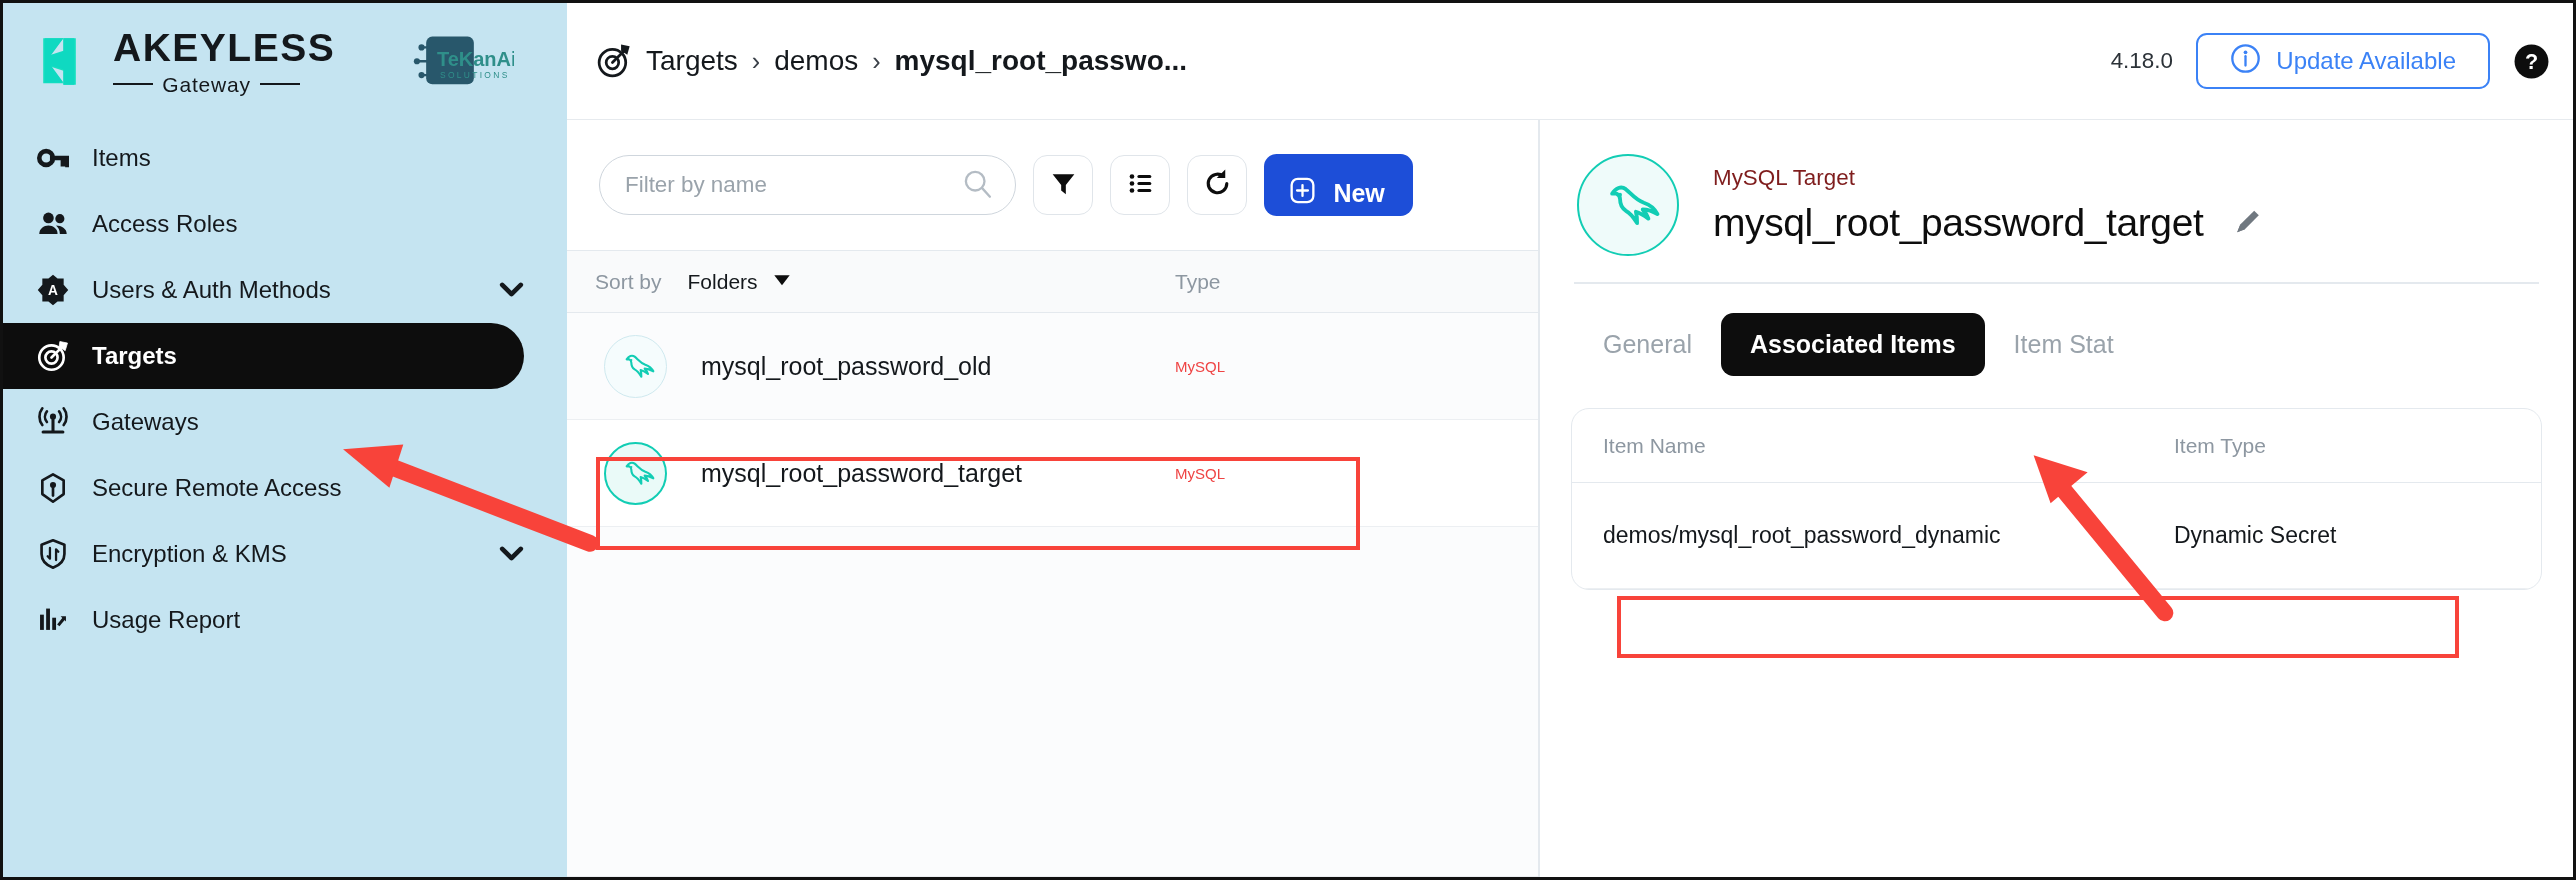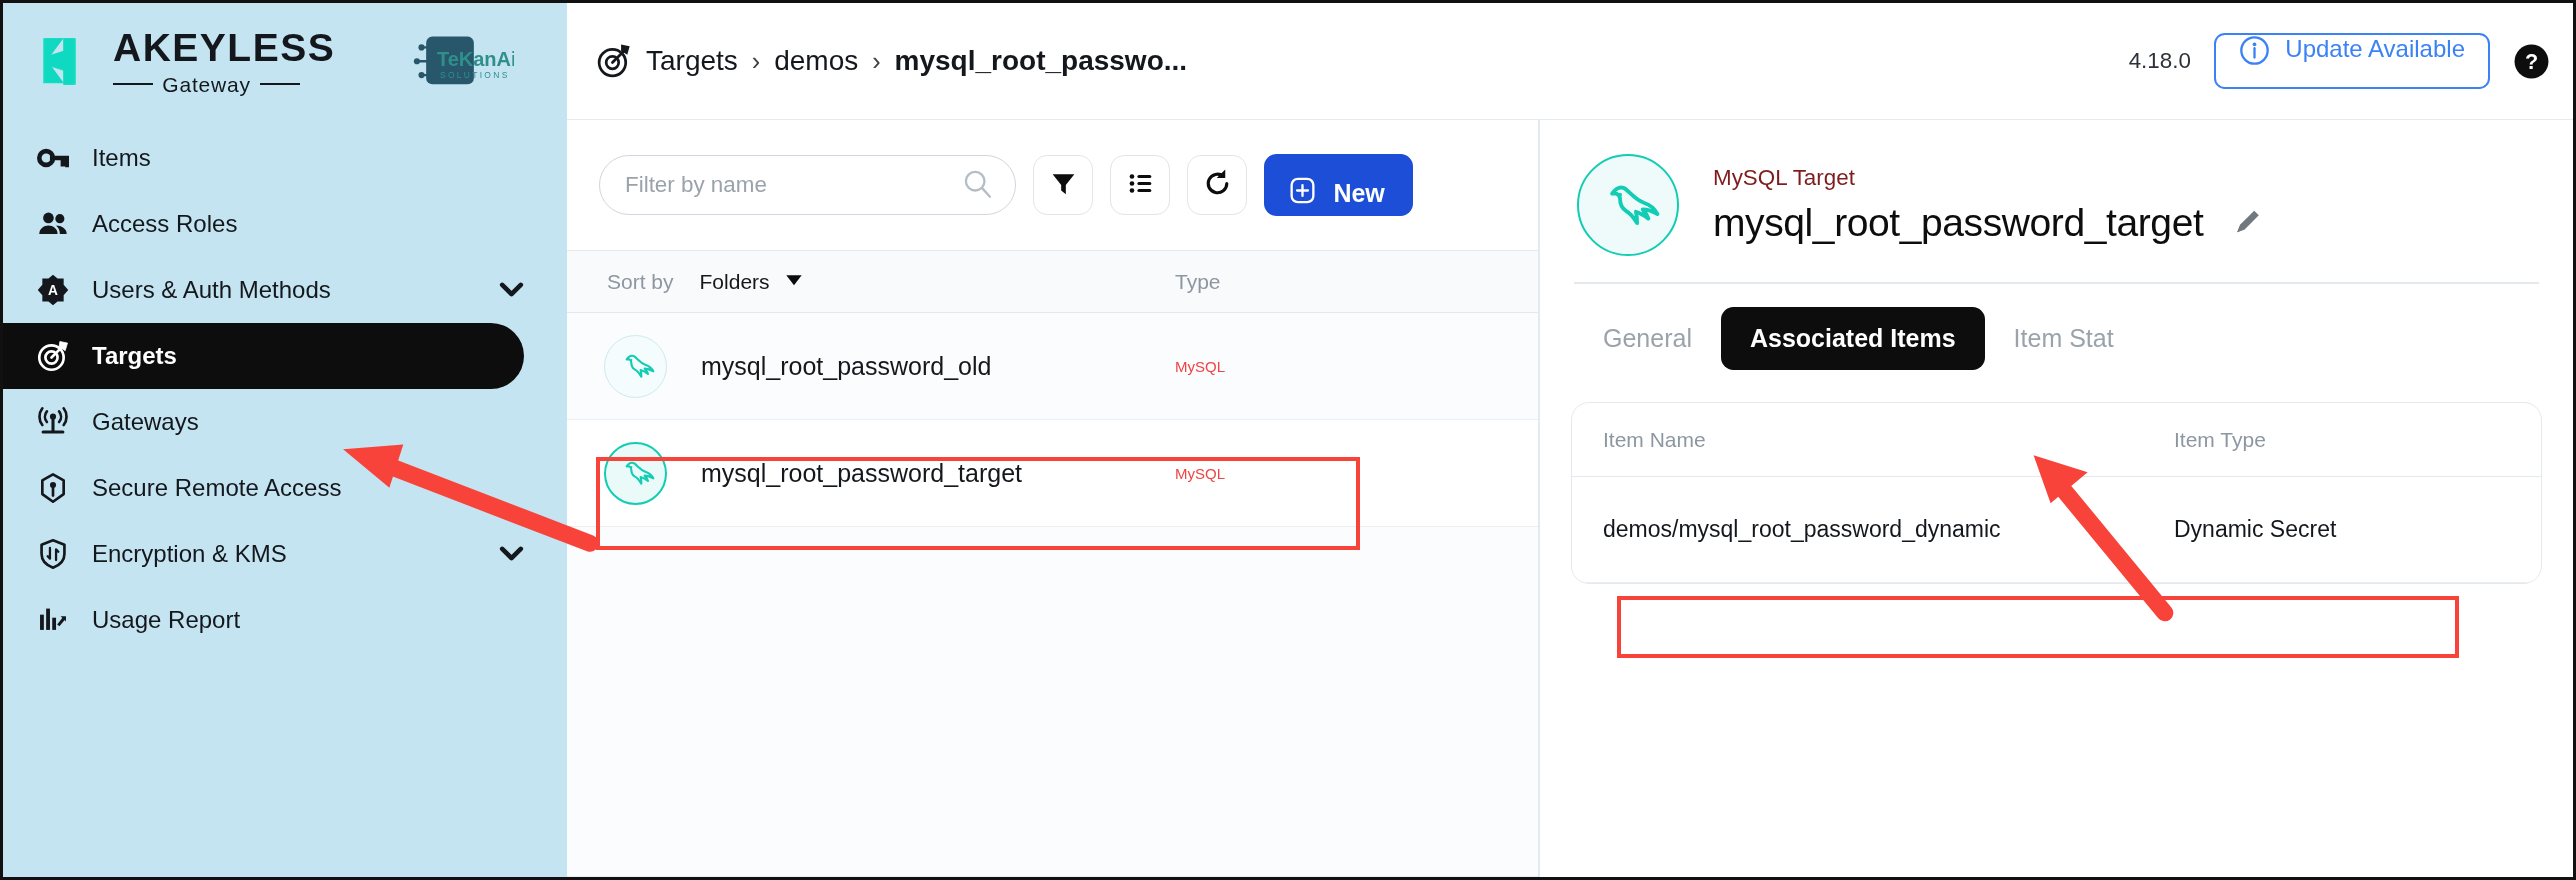--- a/index.html
+++ b/index.html
@@ -91,25 +91,25 @@
     border-bottom: 1.5px solid #e6eaee;
     padding: 0 23px 0 29px;
   }
   .crumbs { display: flex; align-items: center; gap: 14px; font-size: 28px; color: #14181c; }
   .crumb-ico { width: 36px; height: 36px; display:flex; align-items:center; }
   .crumb-sep { color: #3b4149; font-size: 25px; }
   .crumb.strong { font-weight: 700; }
   .top-right { margin-left: auto; display: flex; align-items: center; gap: 23px; }
   .version { font-size: 22.4px; color: #2c3238; }
   .update-btn {
-    display: flex; gap: 15.4px;
+    display: flex; align-items: center; gap: 15.4px;
     border: 2.3px solid #3b82f6;
     border-radius: 10.8px;
     height: 56px;
-    padding: 0 23px;
+    padding: 0 32px;
     color: #3b82f6;
     font-size: 24px;
     background: #ffffff;
   }
   .help-btn { width: 37px; height: 37px; }
 
   .content { flex: 1 1 auto; display: flex; min-height: 0; }
 
   
   .list-panel {
@@ -152,21 +152,21 @@
     display: flex; align-items: center; gap: 15.4px;
     padding: 17px 28px 0 23px;
     color: #fff; font-size: 25px; font-weight: 700;
   }
   .sortbar {
     height: 63px; flex: 0 0 63px;
     background: #f9fafb;
     border-top: 1.5px solid #e4e9ee;
     border-bottom: 1.5px solid #e4e9ee;
     display: flex; align-items: center;
-    padding-left: 40px;
+    padding-left: 28px;
     font-size: 21px;
     justify-content: space-between;
   }
   .sort-label { color: #8d97a1; margin-right: 26px; }
   .sort-value { color: #14181c; display: flex; align-items: center; gap: 14px; }
   .sortbar .type-col { margin-left: auto; width: 363px; color: #8d97a1; }
 
   .rows { flex: 1 1 auto; display: flex; flex-direction: column; min-height: 0; }
   .row {
     height: 107px; flex: 0 0 107px;
@@ -204,21 +204,21 @@
     background: #effbfa;
     display: flex; align-items: center; justify-content: center;
   }
   .head-texts { display: flex; flex-direction: column; gap: 10.8px; min-width: 0; }
   .kicker { font-size: 22.4px; color: #7f1d1d; }
   .title-row { display: flex; align-items: center; gap: 28px; }
   .big-title { font-size: 39px; color: #0d0d0d; letter-spacing: -0.4px; }
   .edit-btn { width: 34px; height: 34px; }
   .hr { height: 2.3px; background: #e4e9ee; margin: 0 34px; }
 
-  .tabs { display: flex; align-items: center; gap: 0; padding: 23px 0 26px 34px; }
+  .tabs { display: flex; align-items: center; gap: 0; padding: 29px 0 26px 34px; }
   .tab {
     font-size: 25px; color: #9aa3ab;
     padding: 17px 29px; border-radius: 12.4px;
   }
   .tab.active { background: #0d0d0d; color: #ffffff; font-weight: 700; }
 
   .assoc-card {
     margin: 6.2px 31px 0 31px;
     border: 1.5px solid #e4e9ee;
     border-radius: 18px;

